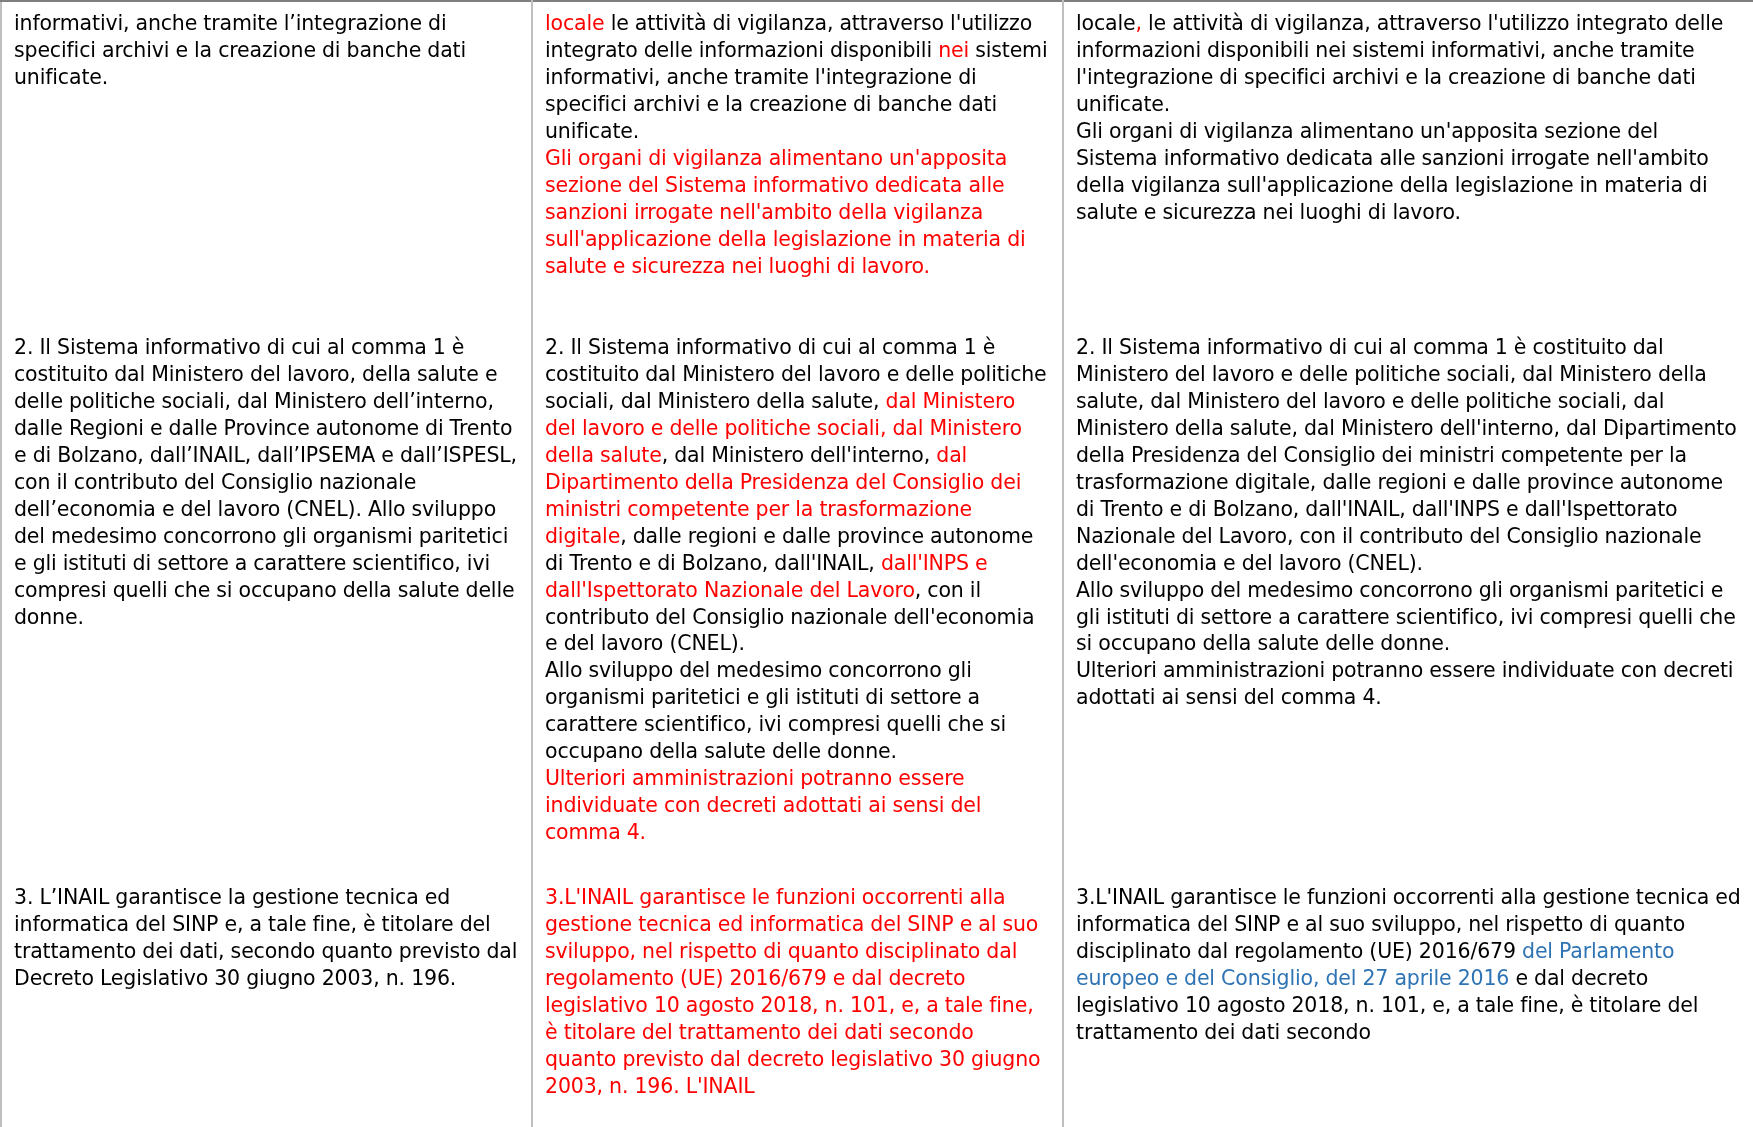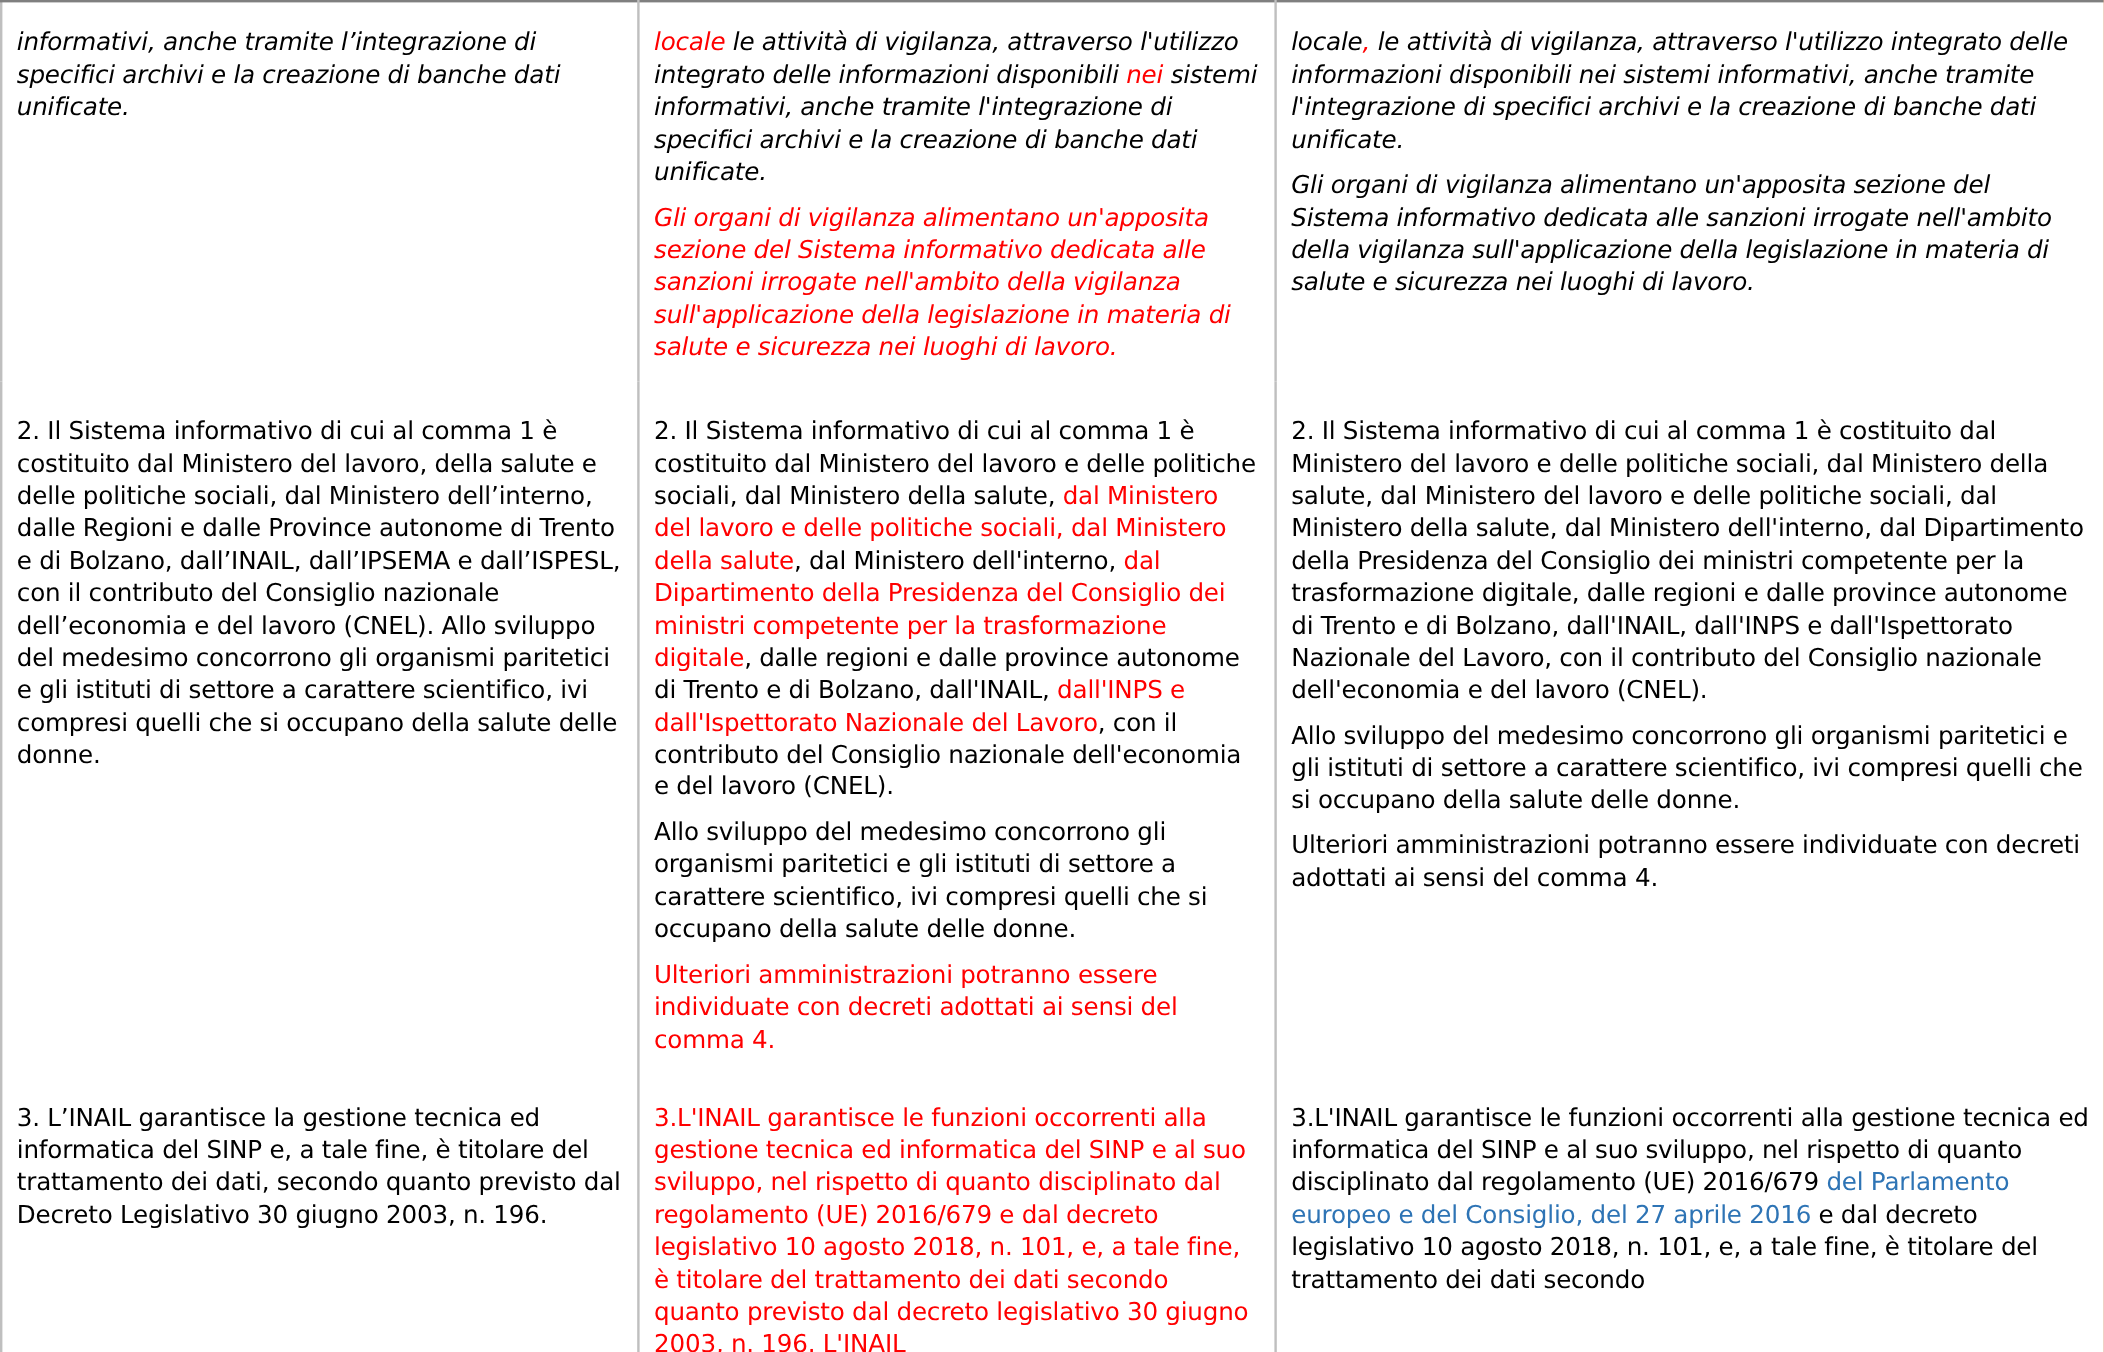--- a/index.html
+++ b/index.html
@@ -38,28 +38,28 @@
   }
   .doc-table td.col-1 { border-left: 2px solid #bfbfbf; }
   .doc-table td.col-3 { border-right: 2px solid #c2410c; }
 
   .doc-table tr.row-top td { border-top: 2px solid #7f7f7f; }
   .doc-table tr.row-bottom td { border-bottom: 2px solid #7f7f7f; }
 
   .para {
     margin: 0 0 0 0;
   }
-  .para + .para { margin-top: 11px; }
+  .para + .para { margin-top: 0; }
 
   .red { color: #ff0000; }
   .blue { color: #2e74b5; }
   .black { color: #000000; }
 
   
-  tr.r1 td { height: 286px; padding-top: 20px; font-style: italic; }
+  tr.r1 td { height: 286px; padding-top: 8px; }
   tr.r2 td { height: 490px; padding-top: 28px; }
   tr.r3 td { height: 330px; padding-top: 28px; }
 </style>
 </head>
 <body>
 
 <table class="doc-table">
   <colgroup>
     <col class="c1">
       <col class="c2">

